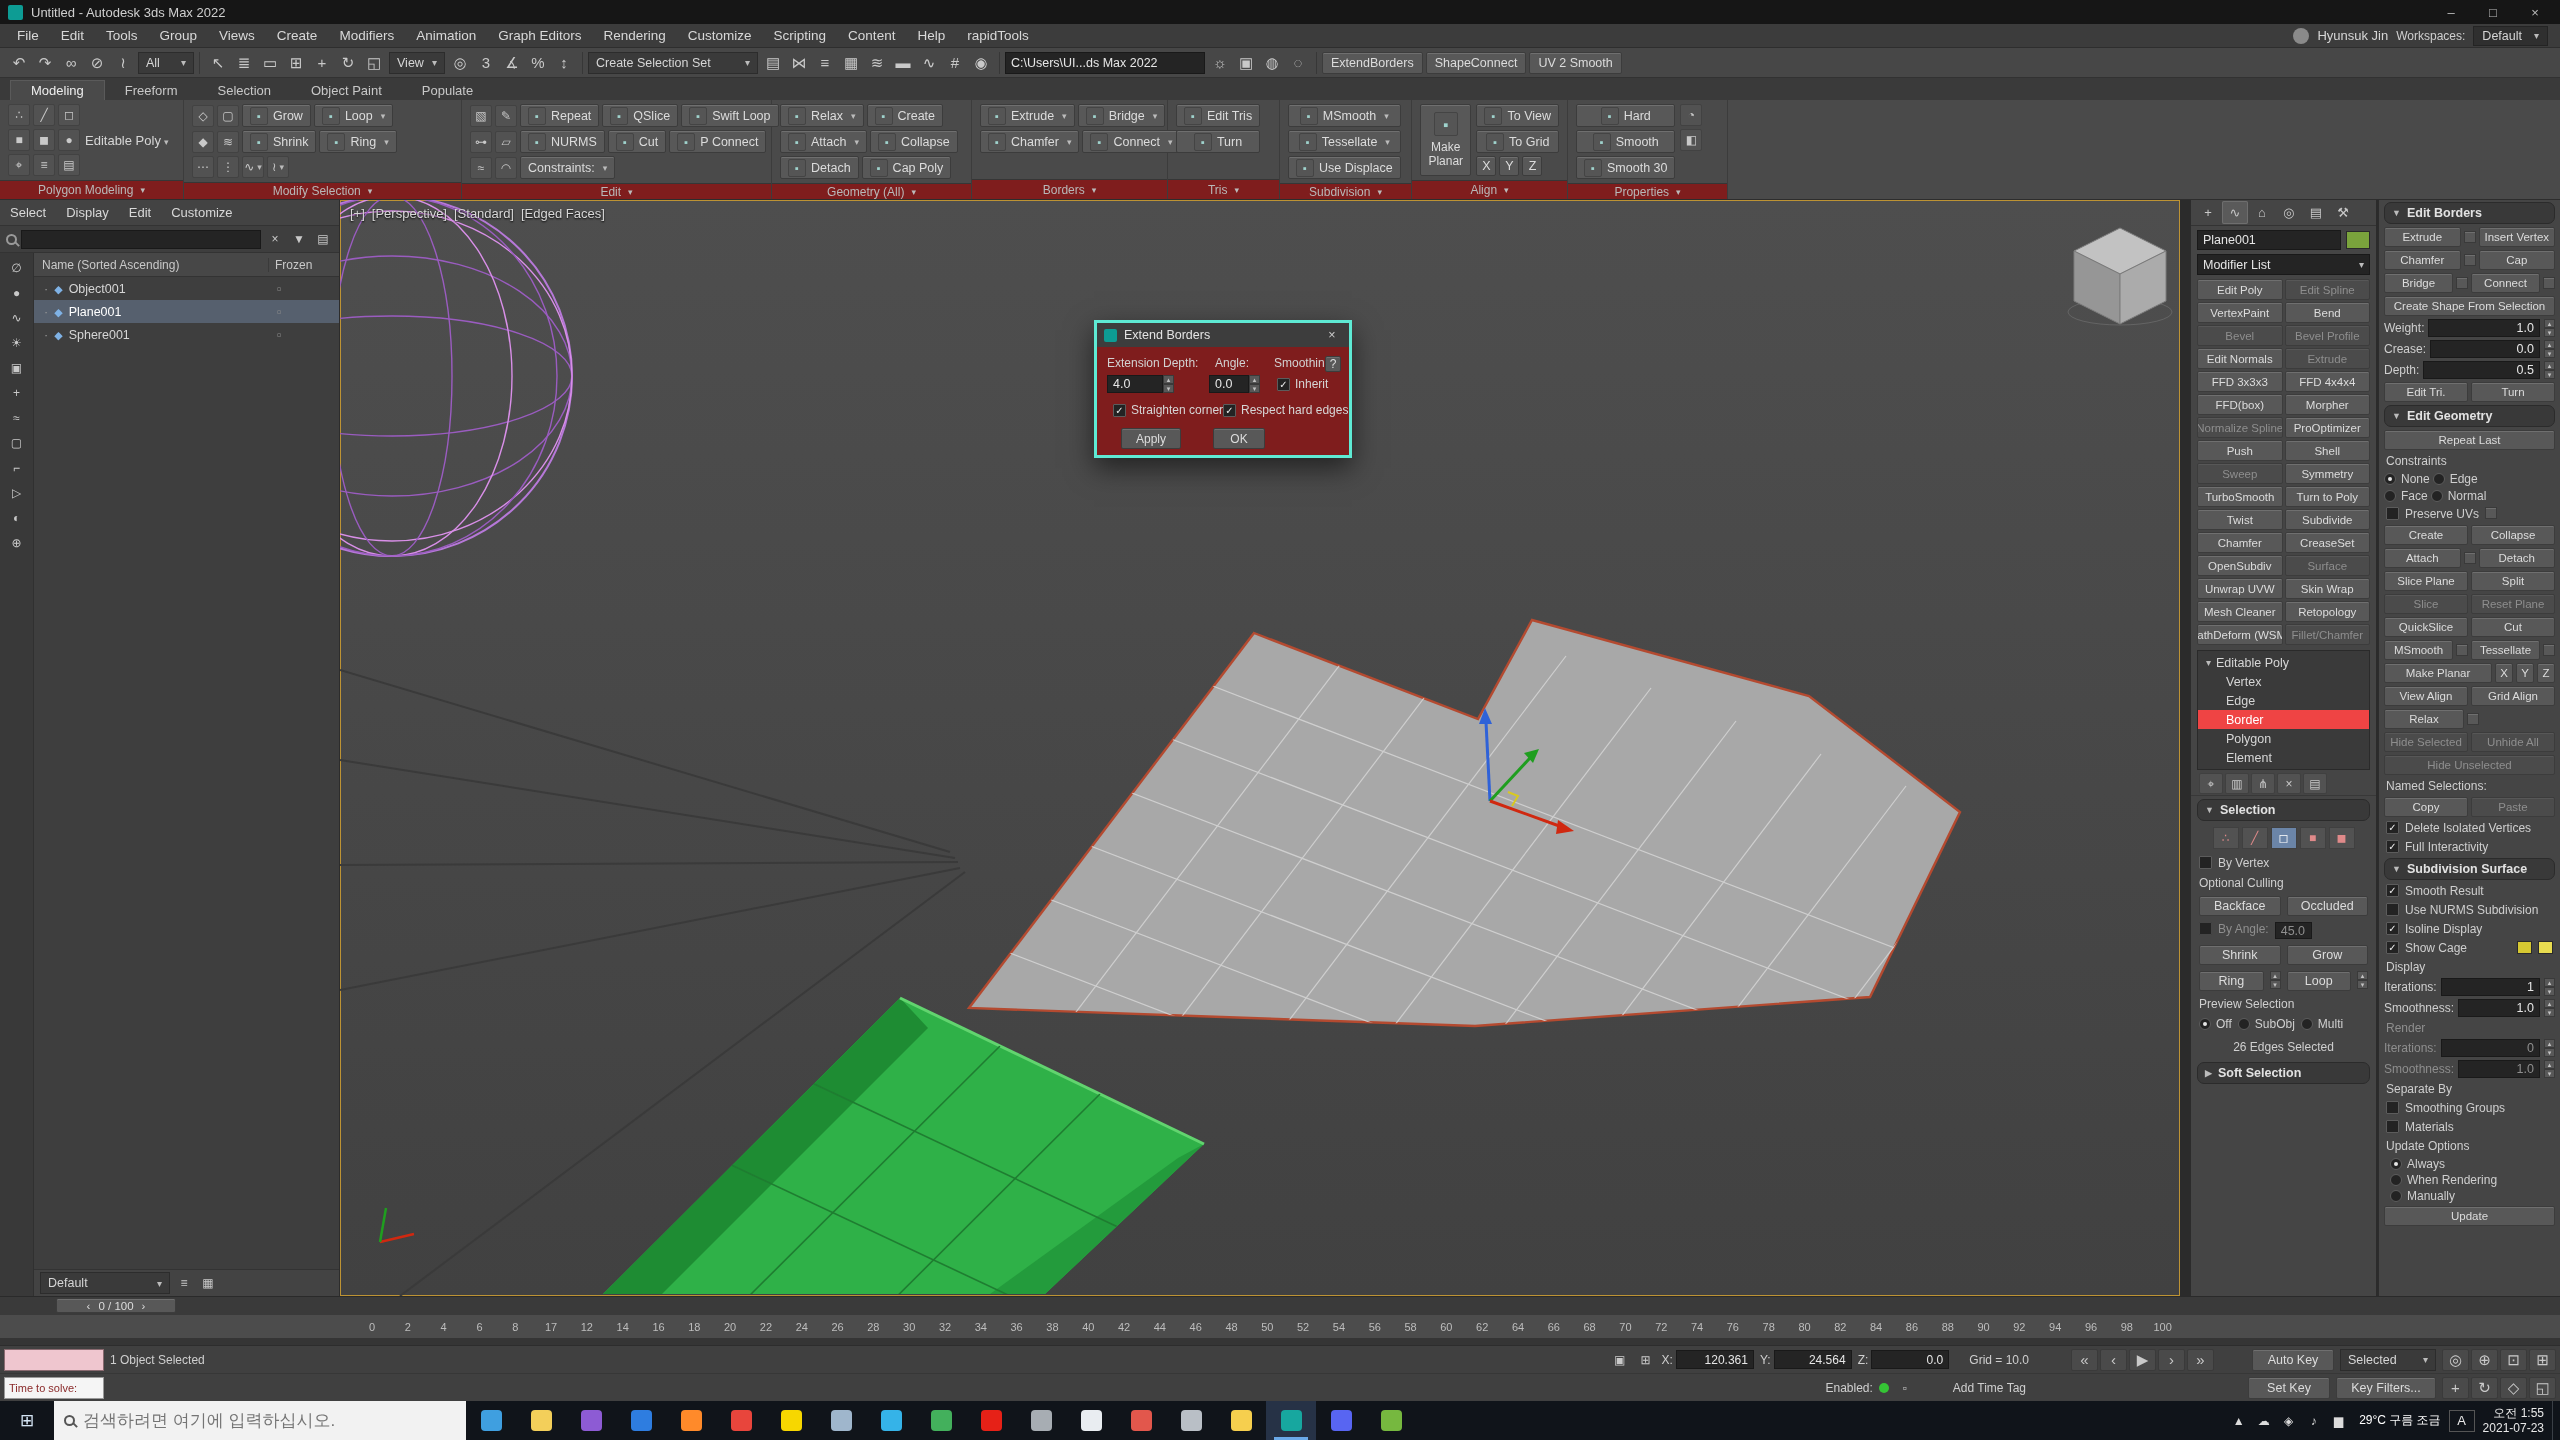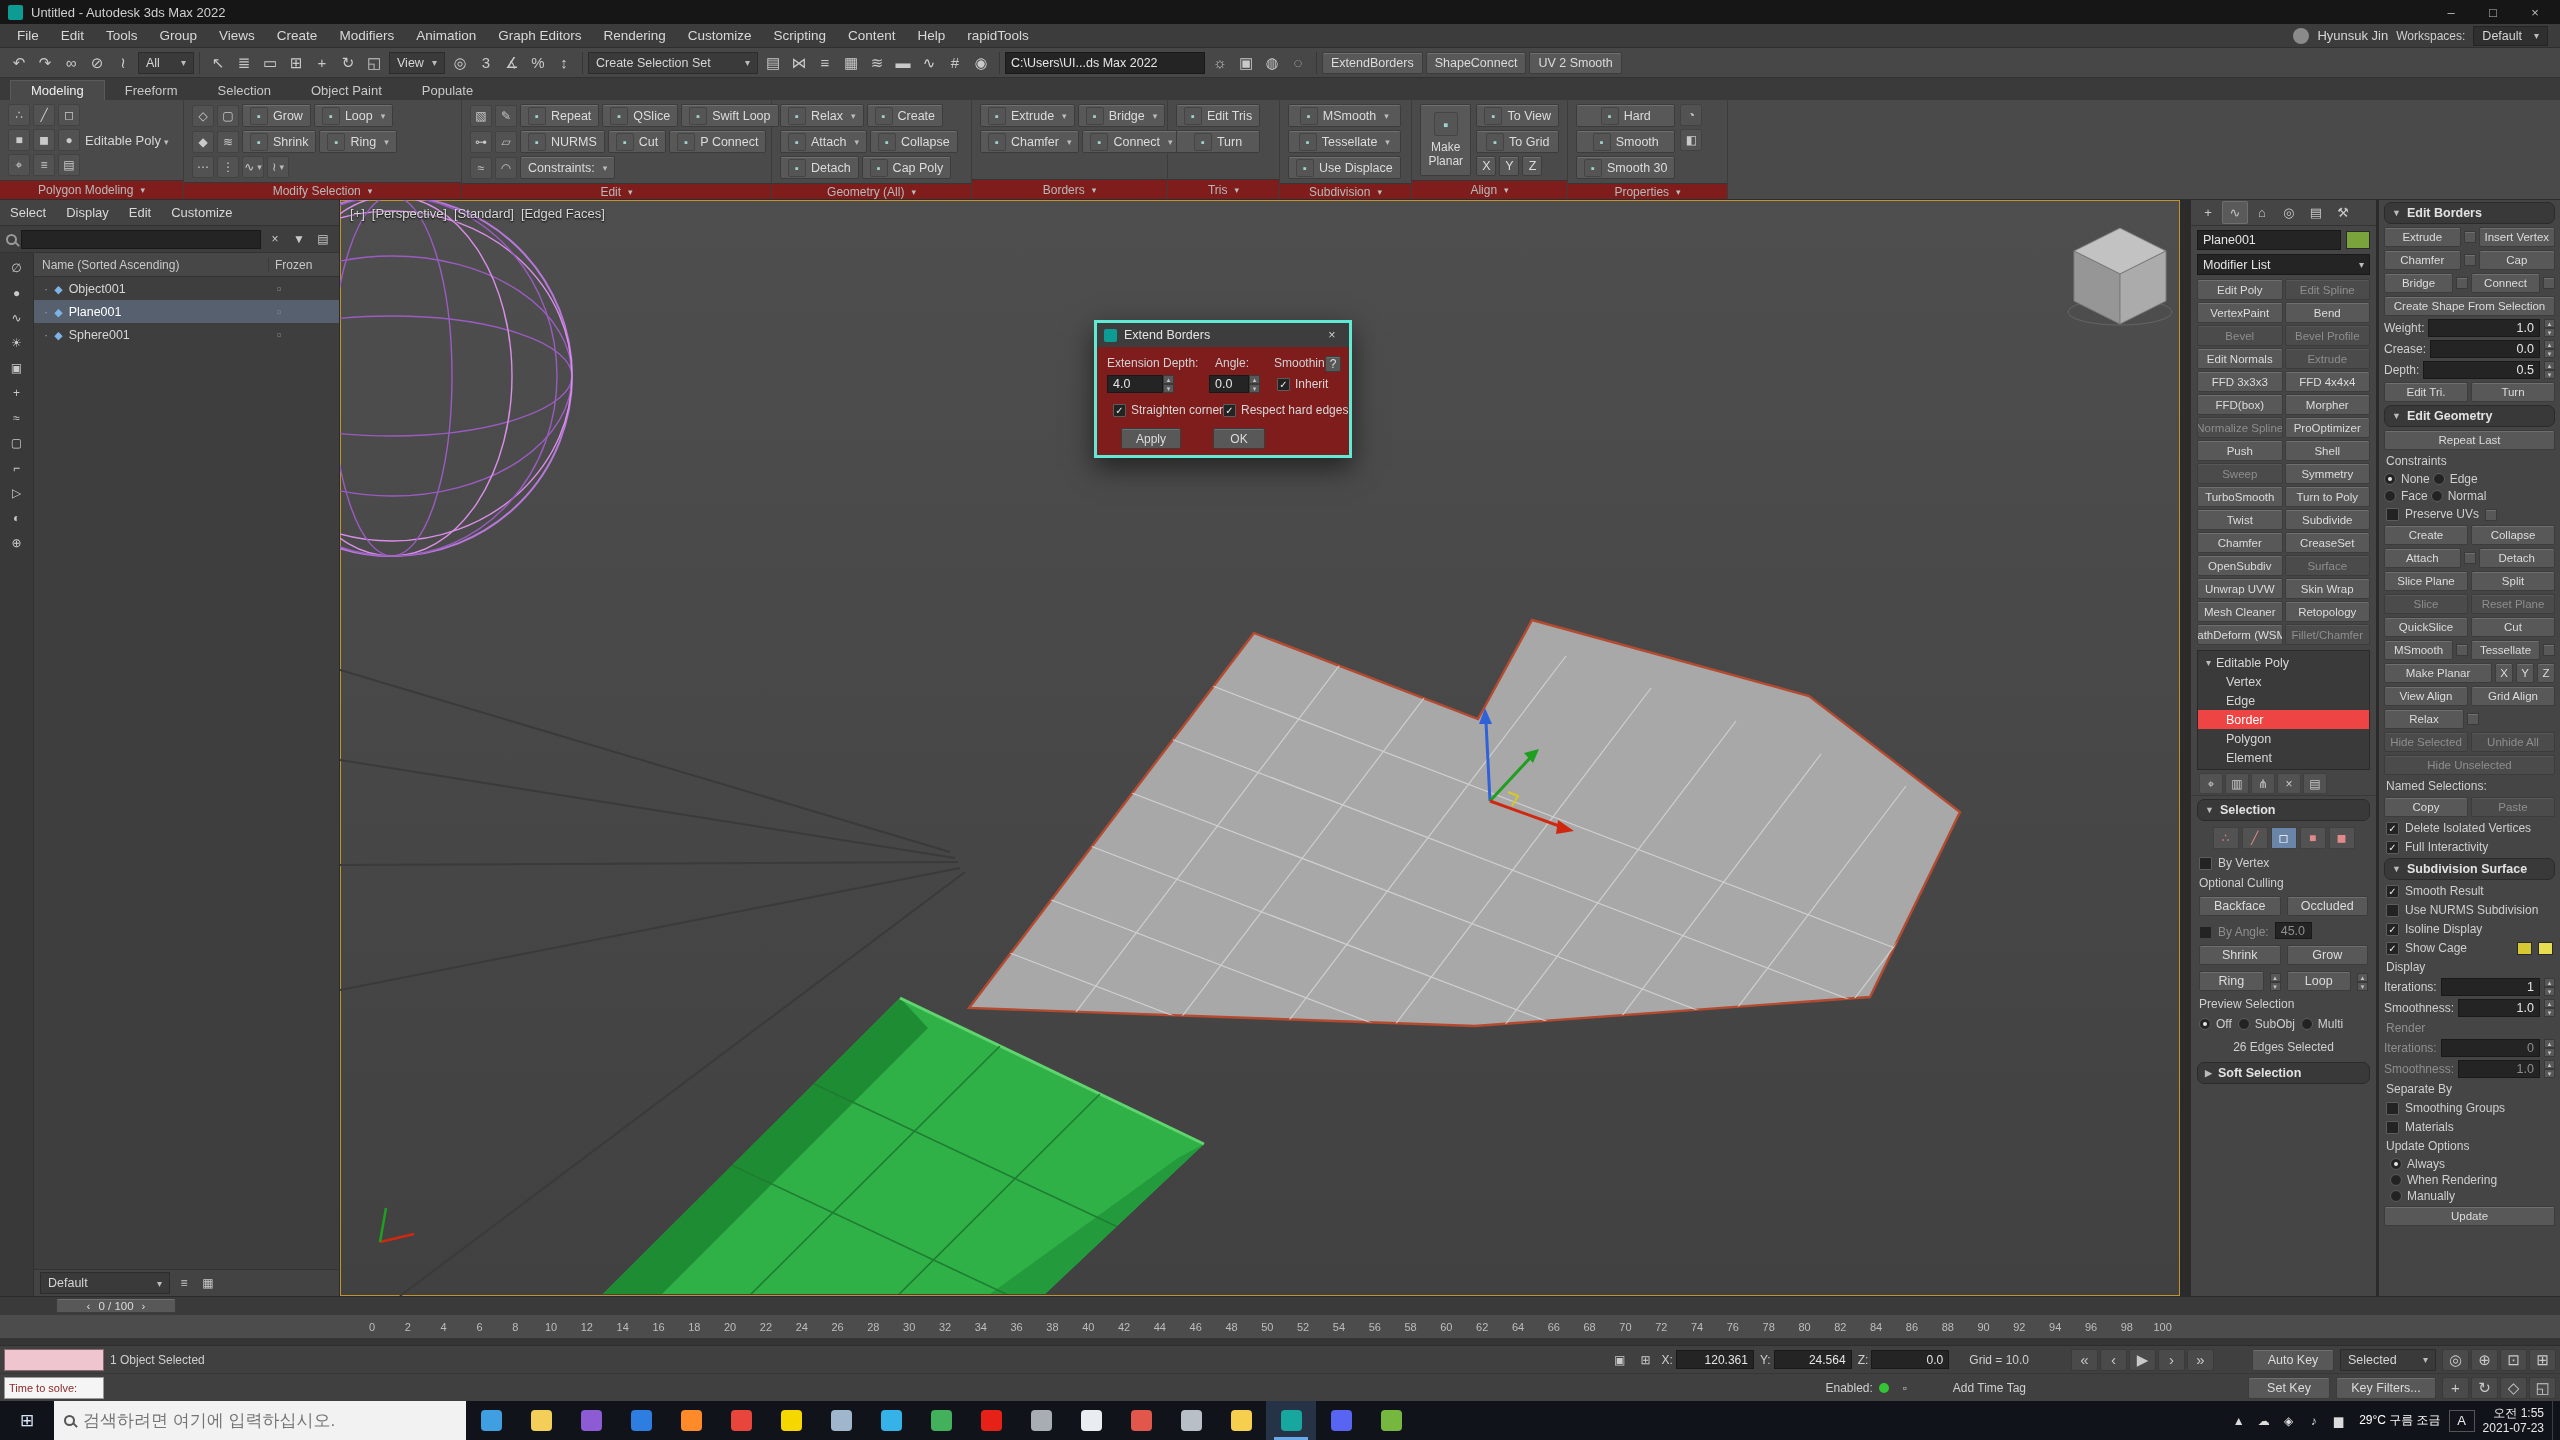--- a/index.html
+++ b/index.html
@@ -105,21 +105,21 @@
 .srow.selected{background:#ef4444;color:#fff}
 .stools{height:24px;display:flex;align-items:center;gap:2px;padding:0 8px;border-bottom:1px solid #383838}
 .stools .ib{width:24px;height:21px;font-size:12px;background:#525252;border:1px solid #404040}
 .roll{padding:3px 6px;display:flex;flex-direction:column;gap:4px}
 .hdr{height:22px;background:#393939;border:1px solid #2b2b2b;border-radius:7px;display:flex;align-items:center;gap:6px;padding:0 7px;font-weight:bold;font-size:12.5px;color:#e2e2e2}
 .hdr.open::before{content:"▼";font-size:9px;color:#bbb}
 .hdr.closed::before{content:"▶";font-size:9px;color:#bbb}
 .sorow{display:flex;gap:3px;justify-content:center;padding:2px 0}
 .soic{width:26px;height:22px;display:flex;align-items:center;justify-content:center;background:#525252;border:1px solid #404040;color:#e08a8a;font-size:12px}
 .soic.active{background:#6b85a8;color:#fff}
-.crow{display:flex;align-items:flex-end;gap:6px;font-size:12px;padding:1px 2px}
+.crow{display:flex;align-items:flex-start;gap:6px;font-size:12px;padding:1px 2px}
 .crow .btn{flex:1;height:20px}
 .lab{font-size:12px;color:#cfcfcf}
 .lab.dis{color:#8e8e8e}
 .cstat{text-align:center;color:#cfcfcf;font-size:12px;padding:4px 0}
 
 #edit{left:2378px;top:200px;width:182px;height:1096px;background:#454545;border-left:1px solid #2c2c2c;display:flex;flex-direction:column;font-size:12px;padding:2px 5px;gap:3px;overflow:hidden}
 .r2{display:flex;gap:3px;align-items:center}
 .r2 .btn{flex:1;height:20px;font-size:11.5px}
 .spinrow{display:flex;align-items:center;gap:4px}
 .spinrow .field{flex:1;height:18px;justify-content:flex-end}
@@ -1152,21 +1152,21 @@
     </span>
 </div>
 <div id="ruler" class="abs">
   <div class="ticks">
 
   <span class="tick">0</span>
       <span class="tick">2</span>
       <span class="tick">4</span>
       <span class="tick">6</span>
       <span class="tick">8</span>
-      <span class="tick">10</span>
+      <span class="tick">17</span>
       <span class="tick">12</span>
       <span class="tick">14</span>
       <span class="tick">16</span>
       <span class="tick">18</span>
       <span class="tick">20</span>
       <span class="tick">22</span>
       <span class="tick">24</span>
       <span class="tick">26</span>
       <span class="tick">28</span>
       <span class="tick">30</span>

